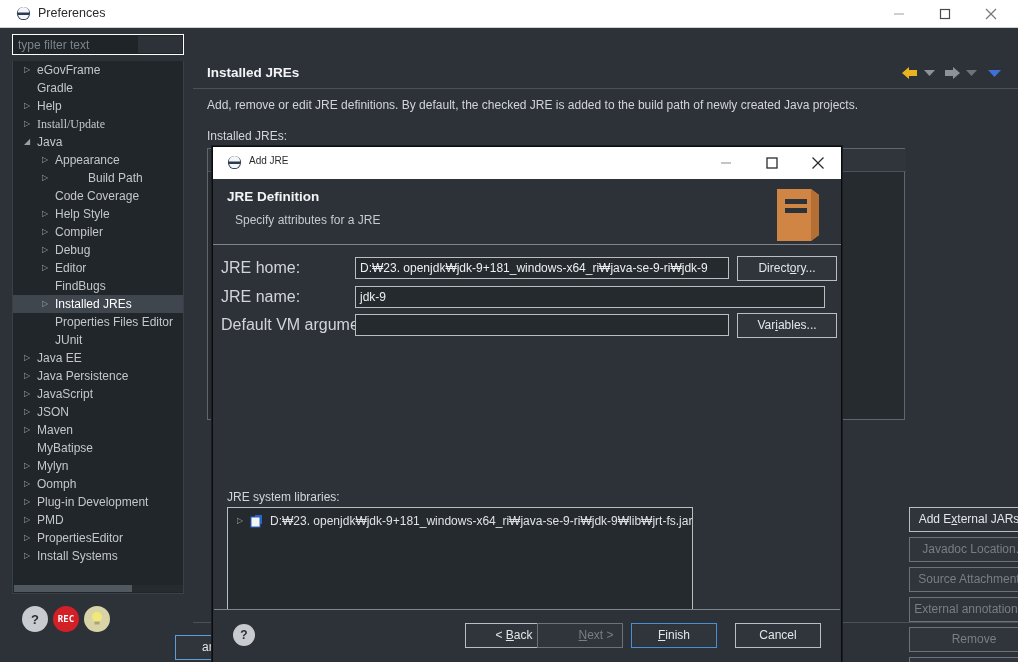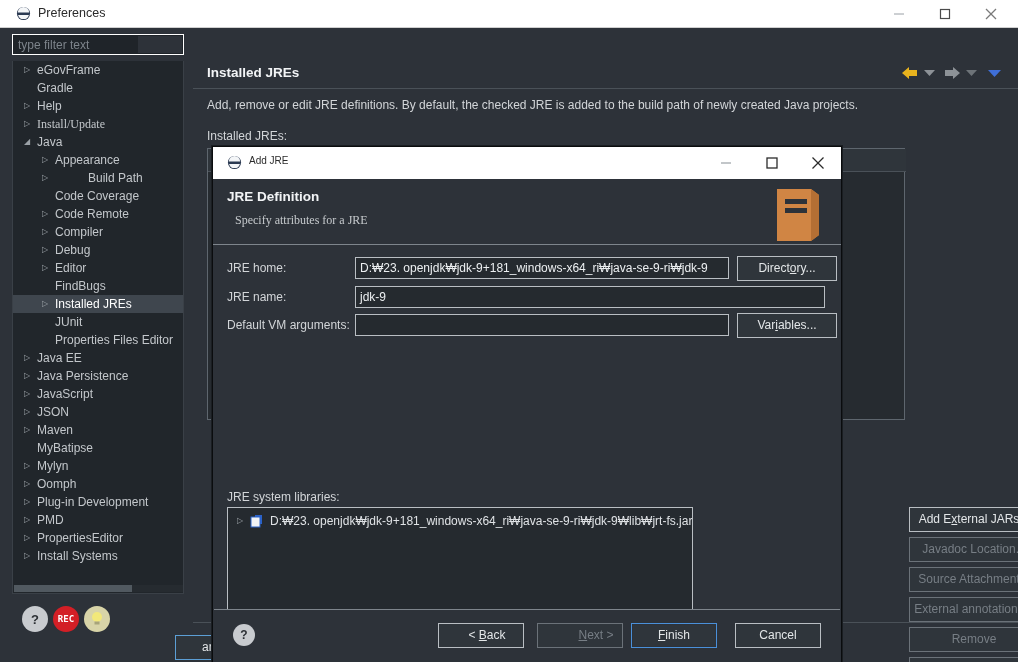--- a/index.html
+++ b/index.html
@@ -146,25 +146,25 @@
     box-shadow: 0 0 0 1px #1a1e22;
   }
   .dlg-title { position:absolute; left:0; top:0; width:628px; height:32px; background:#ffffff; }
   .dlg-title .d-icon { position:absolute; left:14px; top:8px; width:15px; height:15px; }
   .dlg-title .d-lbl { position:absolute; left:36px; top:8px; font-size:10px; color:#2b2b2b; }
   .dwbtn { position:absolute; top:0; width:46px; height:32px; }
   .dwbtn svg { position:absolute; left:50%; top:50%; transform:translate(-50%,-50%); }
 
   .dlg-banner { position:absolute; left:0; top:32px; width:628px; height:66px; background:#2d3239; border-bottom:1px solid #7e858c; }
   .dlg-banner .b-title { position:absolute; left:14px; top:10px; font-size:13.5px; font-weight:bold; color:#f2f4f6; }
-  .dlg-banner .b-sub { position:absolute; left:22px; top:34px; font-size:12px; color:#c6cacd;font-family:Liberation Serif, serif; }
+  .dlg-banner .b-sub { position:absolute; left:22px; top:34px; font-size:12px; color:#c6cacd; }
   .dlg-banner .b-img { position:absolute; right:12px; top:4px; width:62px; height:58px; }
 
   .f-row { position:absolute; height:22px; }
-  .f-lbl { position:absolute; left:14px; font-size:12px; color:#d2d5d8; line-height:22px; }
+  .f-lbl { position:absolute; left:8px; font-size:16px; color:#d2d5d8; line-height:22px; }
   .f-input {
     position:absolute; height:22px; background:#252a2f; border:1px solid #b9bec3;
     color:#eceff1; font-size:12px; line-height:20px; padding:0 4px; overflow:hidden; white-space:nowrap;
   }
   .f-btn {
     position:absolute; width:100px; height:25px; background:#2f353b; border:1px solid #b9bec3;
     color:#e3e6e8; font-size:12px; text-align:center; line-height:23px;
   }
   .lib-lbl { position:absolute; left:14px; top:343px; font-size:12px; color:#d2d5d8; }
   .lib-box {
@@ -276,21 +276,21 @@
           </div>
           <div class="tnode" style="top: 0px;">
             <span class="arrow" style="left: 26px;">▷</span>
             <span class="lbl" style="left: 39px; margin-left: 36px;">Build Path</span>
           </div>
           <div class="tnode" style="top: 0px; padding-left: 28px;">
             <span class="lbl" style="left: 42px;">Code Coverage</span>
           </div>
           <div class="tnode" style="top: 0px;">
             <span class="arrow" style="left: 26px;">▷</span>
-            <span class="lbl" style="left: 42px;">Code Remote</span>
+            <span class="lbl" style="left: 42px;">Help Style</span>
           </div>
           <div class="tnode" style="top: 0px;">
             <span class="arrow" style="left: 26px;">▷</span>
             <span class="lbl" style="left: 42px;">Compiler</span>
           </div>
           <div class="tnode" style="top: 0px;">
             <span class="arrow" style="left: 26px;">▷</span>
             <span class="lbl" style="left: 42px;">Debug</span>
           </div>
           <div class="tnode" style="top: 0px;">
@@ -298,24 +298,24 @@
             <span class="lbl" style="left: 42px;">Editor</span>
           </div>
           <div class="tnode" style="top: 0px;">
             <span class="lbl" style="left: 42px;">FindBugs</span>
           </div>
           <div class="tnode sel" style="top: 0px;">
             <span class="arrow" style="left: 26px;">▷</span>
             <span class="lbl" style="left: 42px;">Installed JREs</span>
           </div>
           <div class="tnode" style="top: 0px;">
+            <span class="lbl" style="left: 42px;">Properties Files Editor</span>
+          </div>
+          <div class="tnode" style="top: 0px;">
             <span class="lbl" style="left: 42px;">JUnit</span>
-          </div>
-          <div class="tnode" style="top: 0px;">
-            <span class="lbl" style="left: 42px;">Properties Files Editor</span>
           </div>
           <div class="tnode" style="top: 0px;">
             <span class="arrow" style="left: 8px;">▷</span>
             <span class="lbl" style="left: 24px;">Java EE</span>
           </div>
           <div class="tnode" style="top: 0px;">
             <span class="arrow" style="left: 8px;">▷</span>
             <span class="lbl" style="left: 24px;">Java Persistence</span>
           </div>
           <div class="tnode" style="top: 0px;">
@@ -501,19 +501,19 @@
         <div class="lbtn dis">Javadoc Location...</div>
         <div class="lbtn dis">Source Attachment...</div>
         <div class="lbtn dis">External annotations...</div>
         <div class="lbtn dis">Remove</div>
         <div class="lbtn dis">Up</div>
       </div>
 
     <div class="dlg-foot-sep"></div>
     <div class="dlg-foot">
       <div class="help">?</div>
-      <div class="wbtn2" style="left:225px;padding-left:12px;">&lt; <u class="mn">B</u>ack</div>
+      <div class="wbtn2" style="left:252px;padding-left:12px;">&lt; <u class="mn">B</u>ack</div>
       <div class="wbtn2 dis" style="left:324px;"><u class="mn">N</u>ext &gt;</div>
       <div class="wbtn2 focus" style="left:418px;"><u class="mn">F</u>inish</div>
       <div class="wbtn2" style="left:522px;">Cancel</div>
     </div>
   </div>
 </div>
 
 </body></html>

